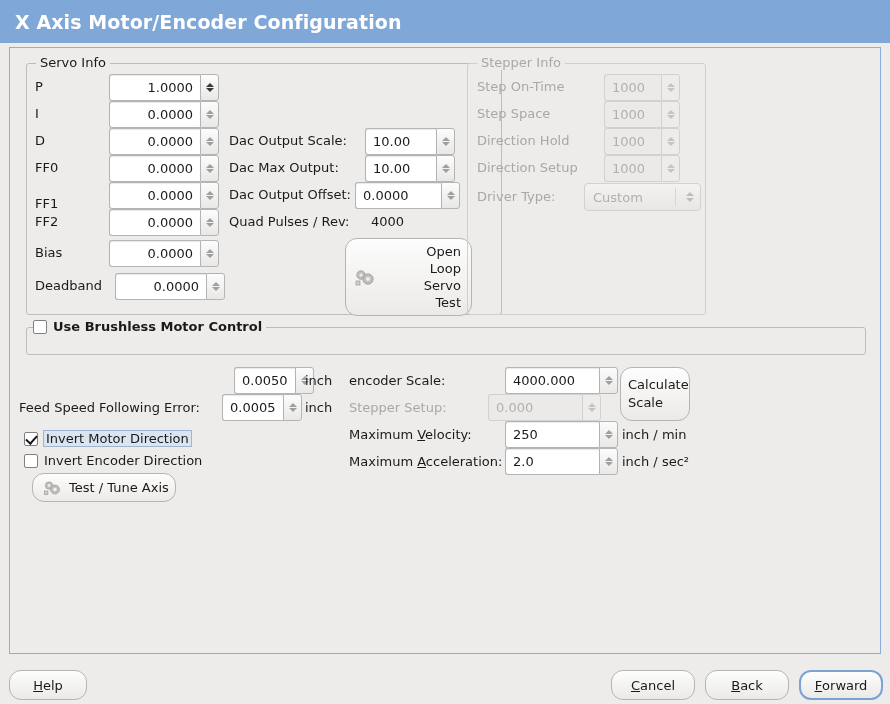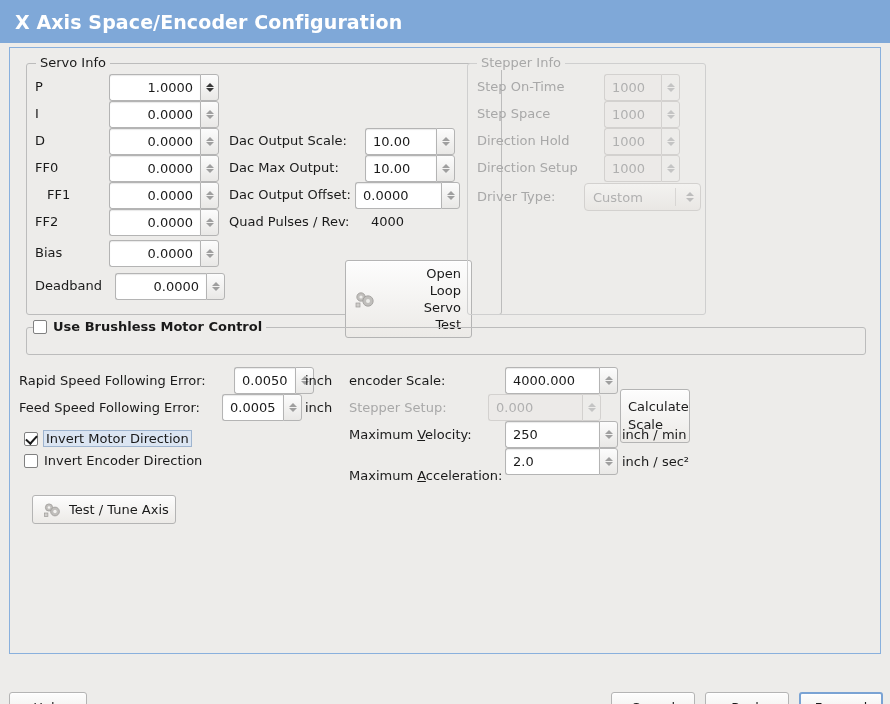--- a/index.html
+++ b/index.html
@@ -70,27 +70,26 @@
   .spin.dis .entry {
     background: #eceae8; color: #b0b0b0; border-color: #d3d1cf;
     box-shadow: none; justify-content: flex-start; padding-left: 7px; padding-right: 0;
   }
   .spin.dis .btns { background: #edecea; border-color: #d3d1cf; }
   .spin.dis .arw.up { border-bottom-color: #c4c4c4; }
   .spin.dis .arw.dn { border-top-color: #c4c4c4; }
 
   
   .btn {
-    position: absolute; border: 1px solid #b4b4b4; border-radius: 3px;
+    position: absolute; border: 1px solid #b4b4b4; border-radius: 12px;
     background: linear-gradient(#fdfdfd, #eceae7);
     font-size: 13px; color: #1a1a1a;
     display: flex; align-items: center; justify-content: center;
     box-shadow: 0 1px 0 rgba(255,255,255,.7) inset;
     cursor: default;
-    margin-top: 22px;
   }
   .btn.default { border: 2px solid #7aa3d4; }
 
   
   .combo {
     position: absolute; height: 28px; display: flex; align-items: center;
     border: 1px solid #d3d1cf; border-radius: 4px;
     background: linear-gradient(#f3f2f0, #e9e7e4);
     color: #b0b0b0; font-size: 13px; padding-left: 8px;
   }
@@ -146,33 +145,33 @@
   .mn { text-decoration: underline; }
 
   .gear { flex: 0 0 auto; opacity: .85; }
 </style>
 </head>
 <body>
 
 <div id="app">
 
   <div class="titlebar">
-    <div class="title">X Axis Space/Encoder Configuration</div>
+    <div class="title">X Axis Motor/Encoder Configuration</div>
   </div>
 
   <div class="content">
 
     <div class="frame" style="left:16px; top:15px; width:476px; height:252px;">
       <div class="frame-label">Servo Info</div>
 
       <div class="lbl" style="left:8px;  top:14px;">P</div>
       <div class="lbl" style="left:8px;  top:41px;">I</div>
       <div class="lbl" style="left:8px;  top:68px;">D</div>
       <div class="lbl" style="left:8px;  top:95px;">FF0</div>
-      <div class="lbl" style="left:8px;  top:122px;margin-left:12px;">FF1</div>
+      <div class="lbl" style="left:8px;  top:131px;">FF1</div>
       <div class="lbl" style="left:8px;  top:149px;">FF2</div>
       <div class="lbl" style="left:8px;  top:180px;">Bias</div>
       <div class="lbl" style="left:8px;  top:213px;">Deadband</div>
 
       <div class="spin" style="left:82px; top:10px;  width:110px;">
         <div class="entry">1.0000</div>
         <div class="btns">
             <span class="arw up"></span>
             <span class="arw dn"></span>
           </div>
@@ -327,21 +326,20 @@
 
     <div class="frame" style="left:16px; top:279px; width:840px; height:28px;">
       <div class="frame-label" style="left:6px; top:-9px; padding-left:0;">
         <span class="chk" style="position:relative; display:inline-flex;">
           <span class="box"></span>
           <span class="txt bold">Use Brushless Motor Control</span>
         </span>
       </div>
     </div>
 
-    <div class="lbl" style="left:9px; top:324px;">Rapid Speed Following Error:</div>
     <div class="spin soft" style="left:224px; top:319px; width:80px;">
       <div class="entry left">0.0050</div>
       <div class="btns">
           <span class="arw up"></span>
           <span class="arw dn"></span>
         </div>
     </div>
     <div class="lbl" style="left:295px; top:324px;">inch</div>
 
     <div class="lbl" style="left:9px; top:351px;">Feed Speed Following Error:</div>
@@ -404,21 +402,21 @@
     <div class="lbl" style="left:339px; top:378px;"><span>Maximum </span><span class="mn">V</span><span>elocity:</span></div>
     <div class="spin soft" style="left:495px; top:373px; width:113px;">
       <div class="entry left">250</div>
       <div class="btns">
           <span class="arw up"></span>
           <span class="arw dn"></span>
         </div>
     </div>
     <div class="lbl" style="left:612px; top:378px;">inch / min</div>
 
-    <div class="lbl" style="left:339px; top:405px;margin-top:14px;"><span>Maximum </span><span class="mn">A</span><span>cceleration:</span></div>
+    <div class="lbl" style="left:339px; top:405px;"><span>Maximum </span><span class="mn">A</span><span>cceleration:</span></div>
     <div class="spin soft" style="left:495px; top:400px; width:113px;">
       <div class="entry left">2.0</div>
       <div class="btns">
           <span class="arw up"></span>
           <span class="arw dn"></span>
         </div>
     </div>
     <div class="lbl" style="left:612px; top:405px;">inch / sec²</div>
 
   </div>

